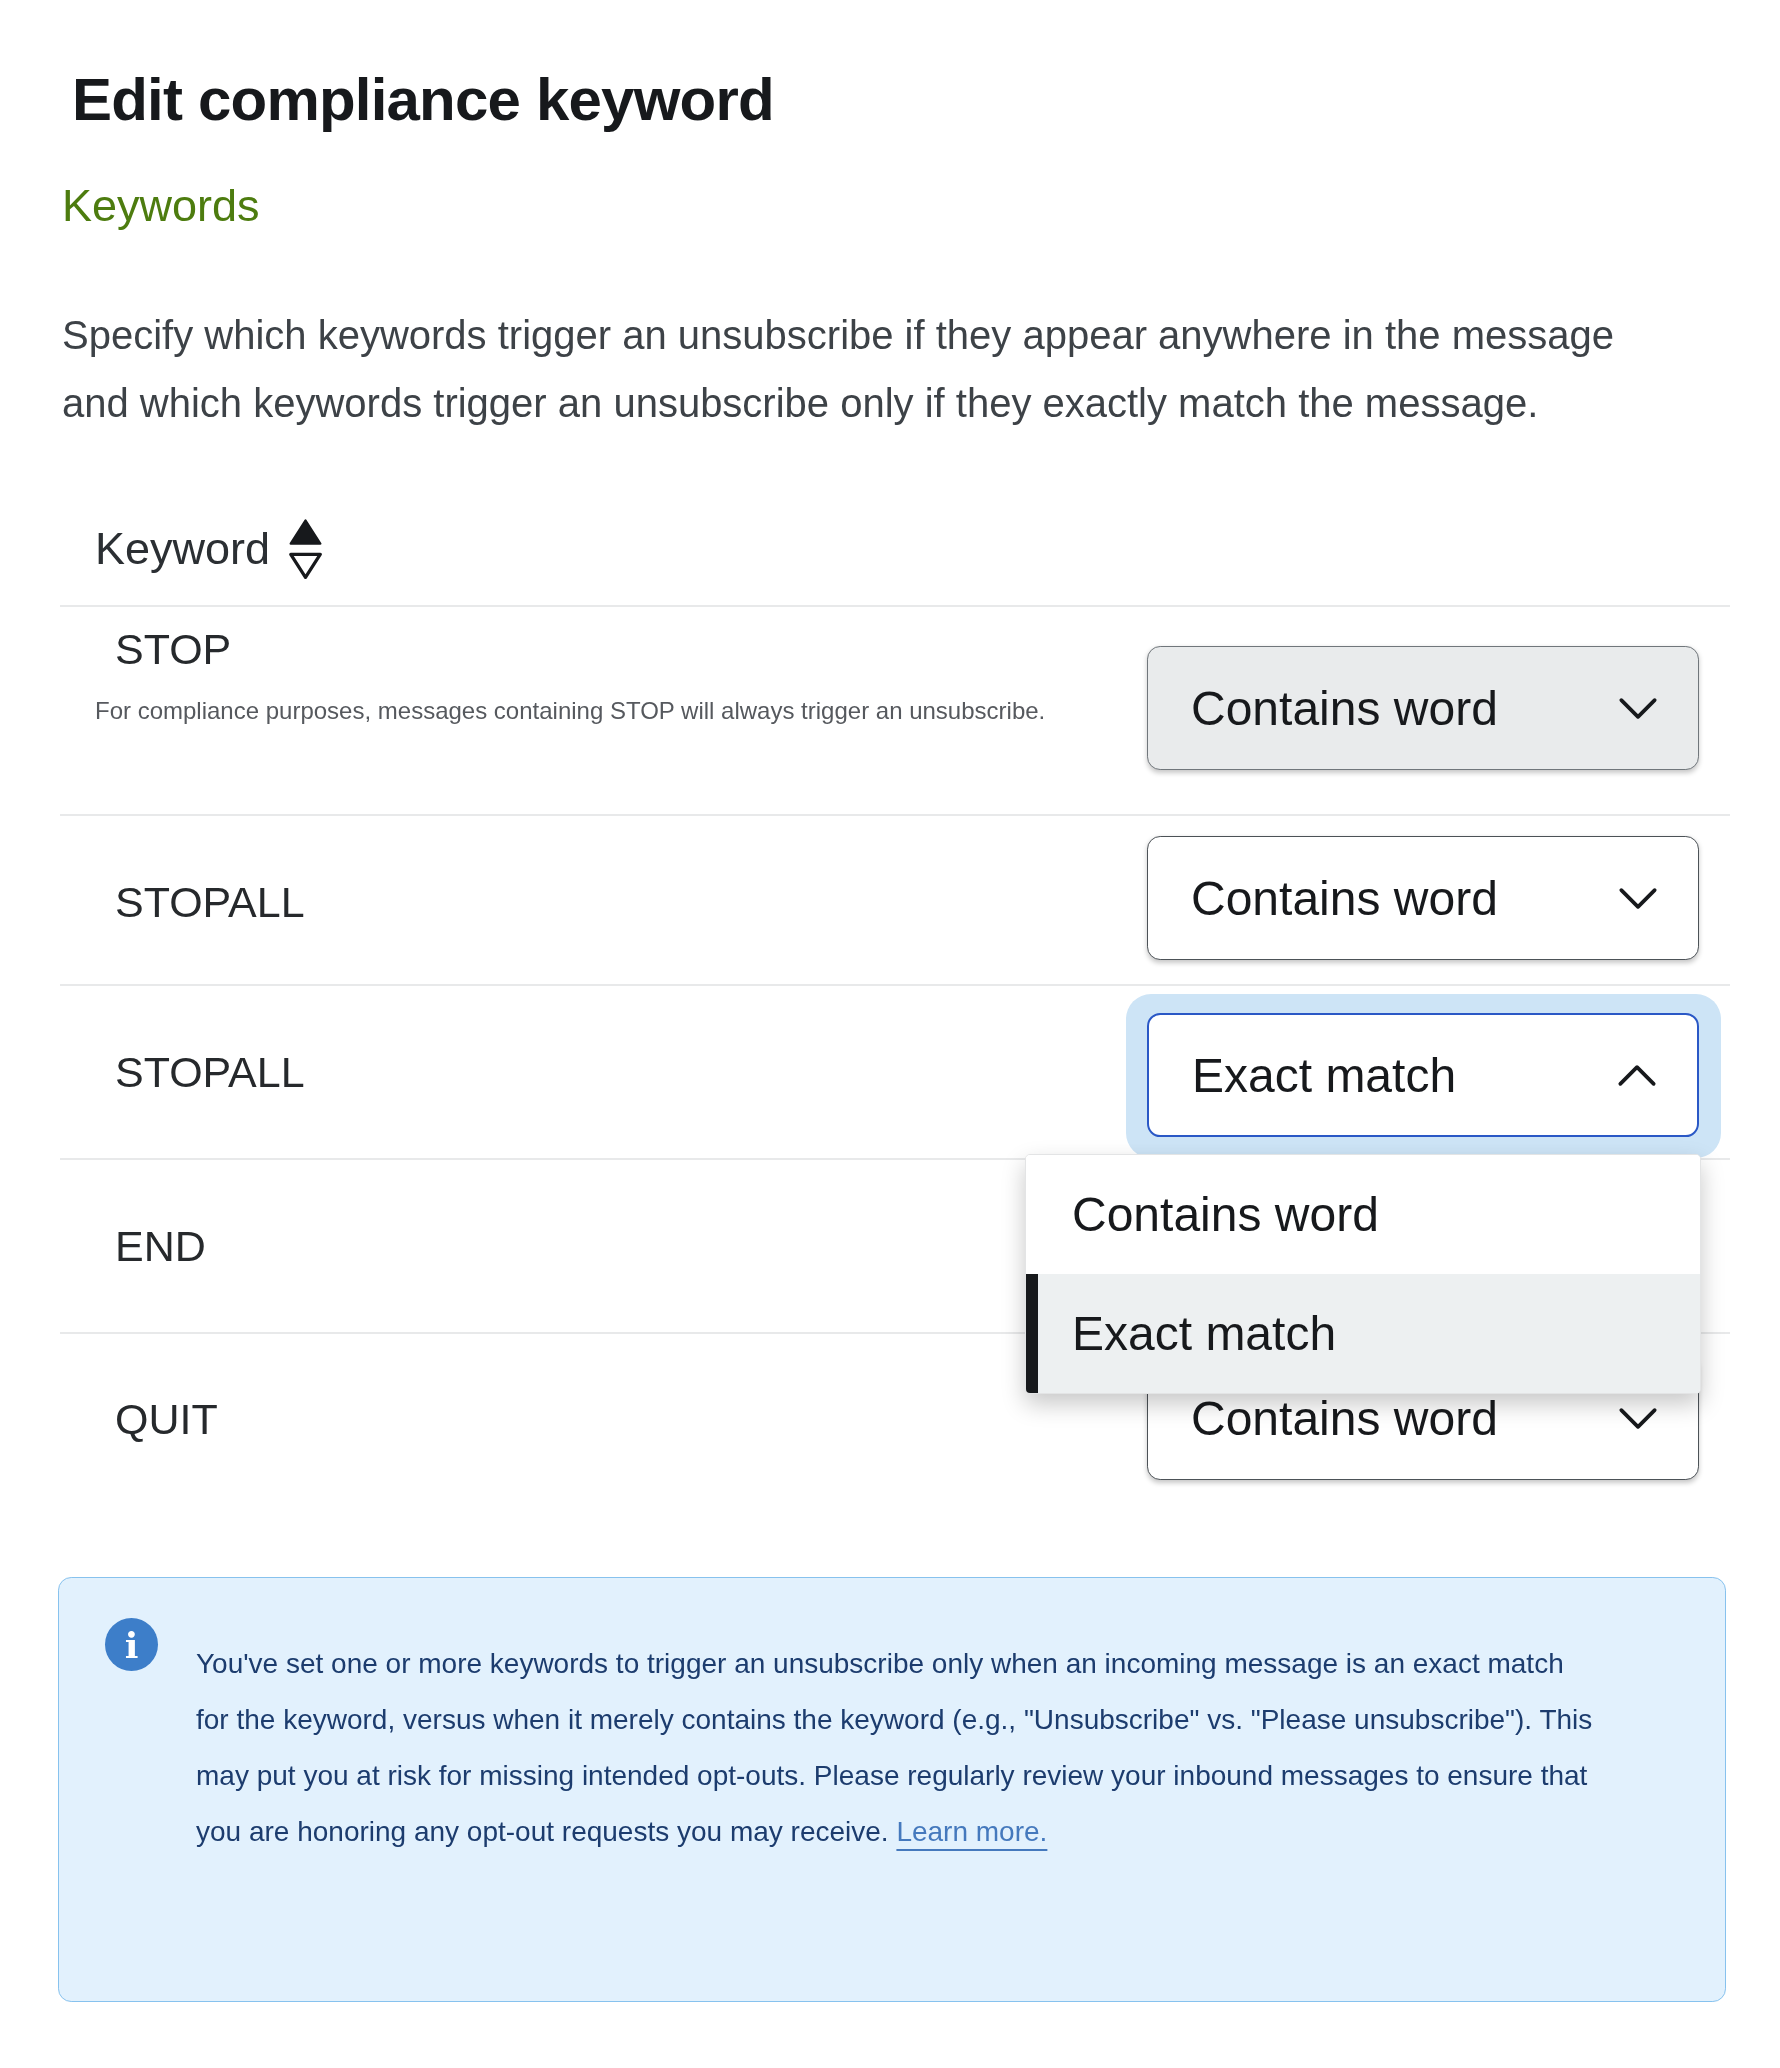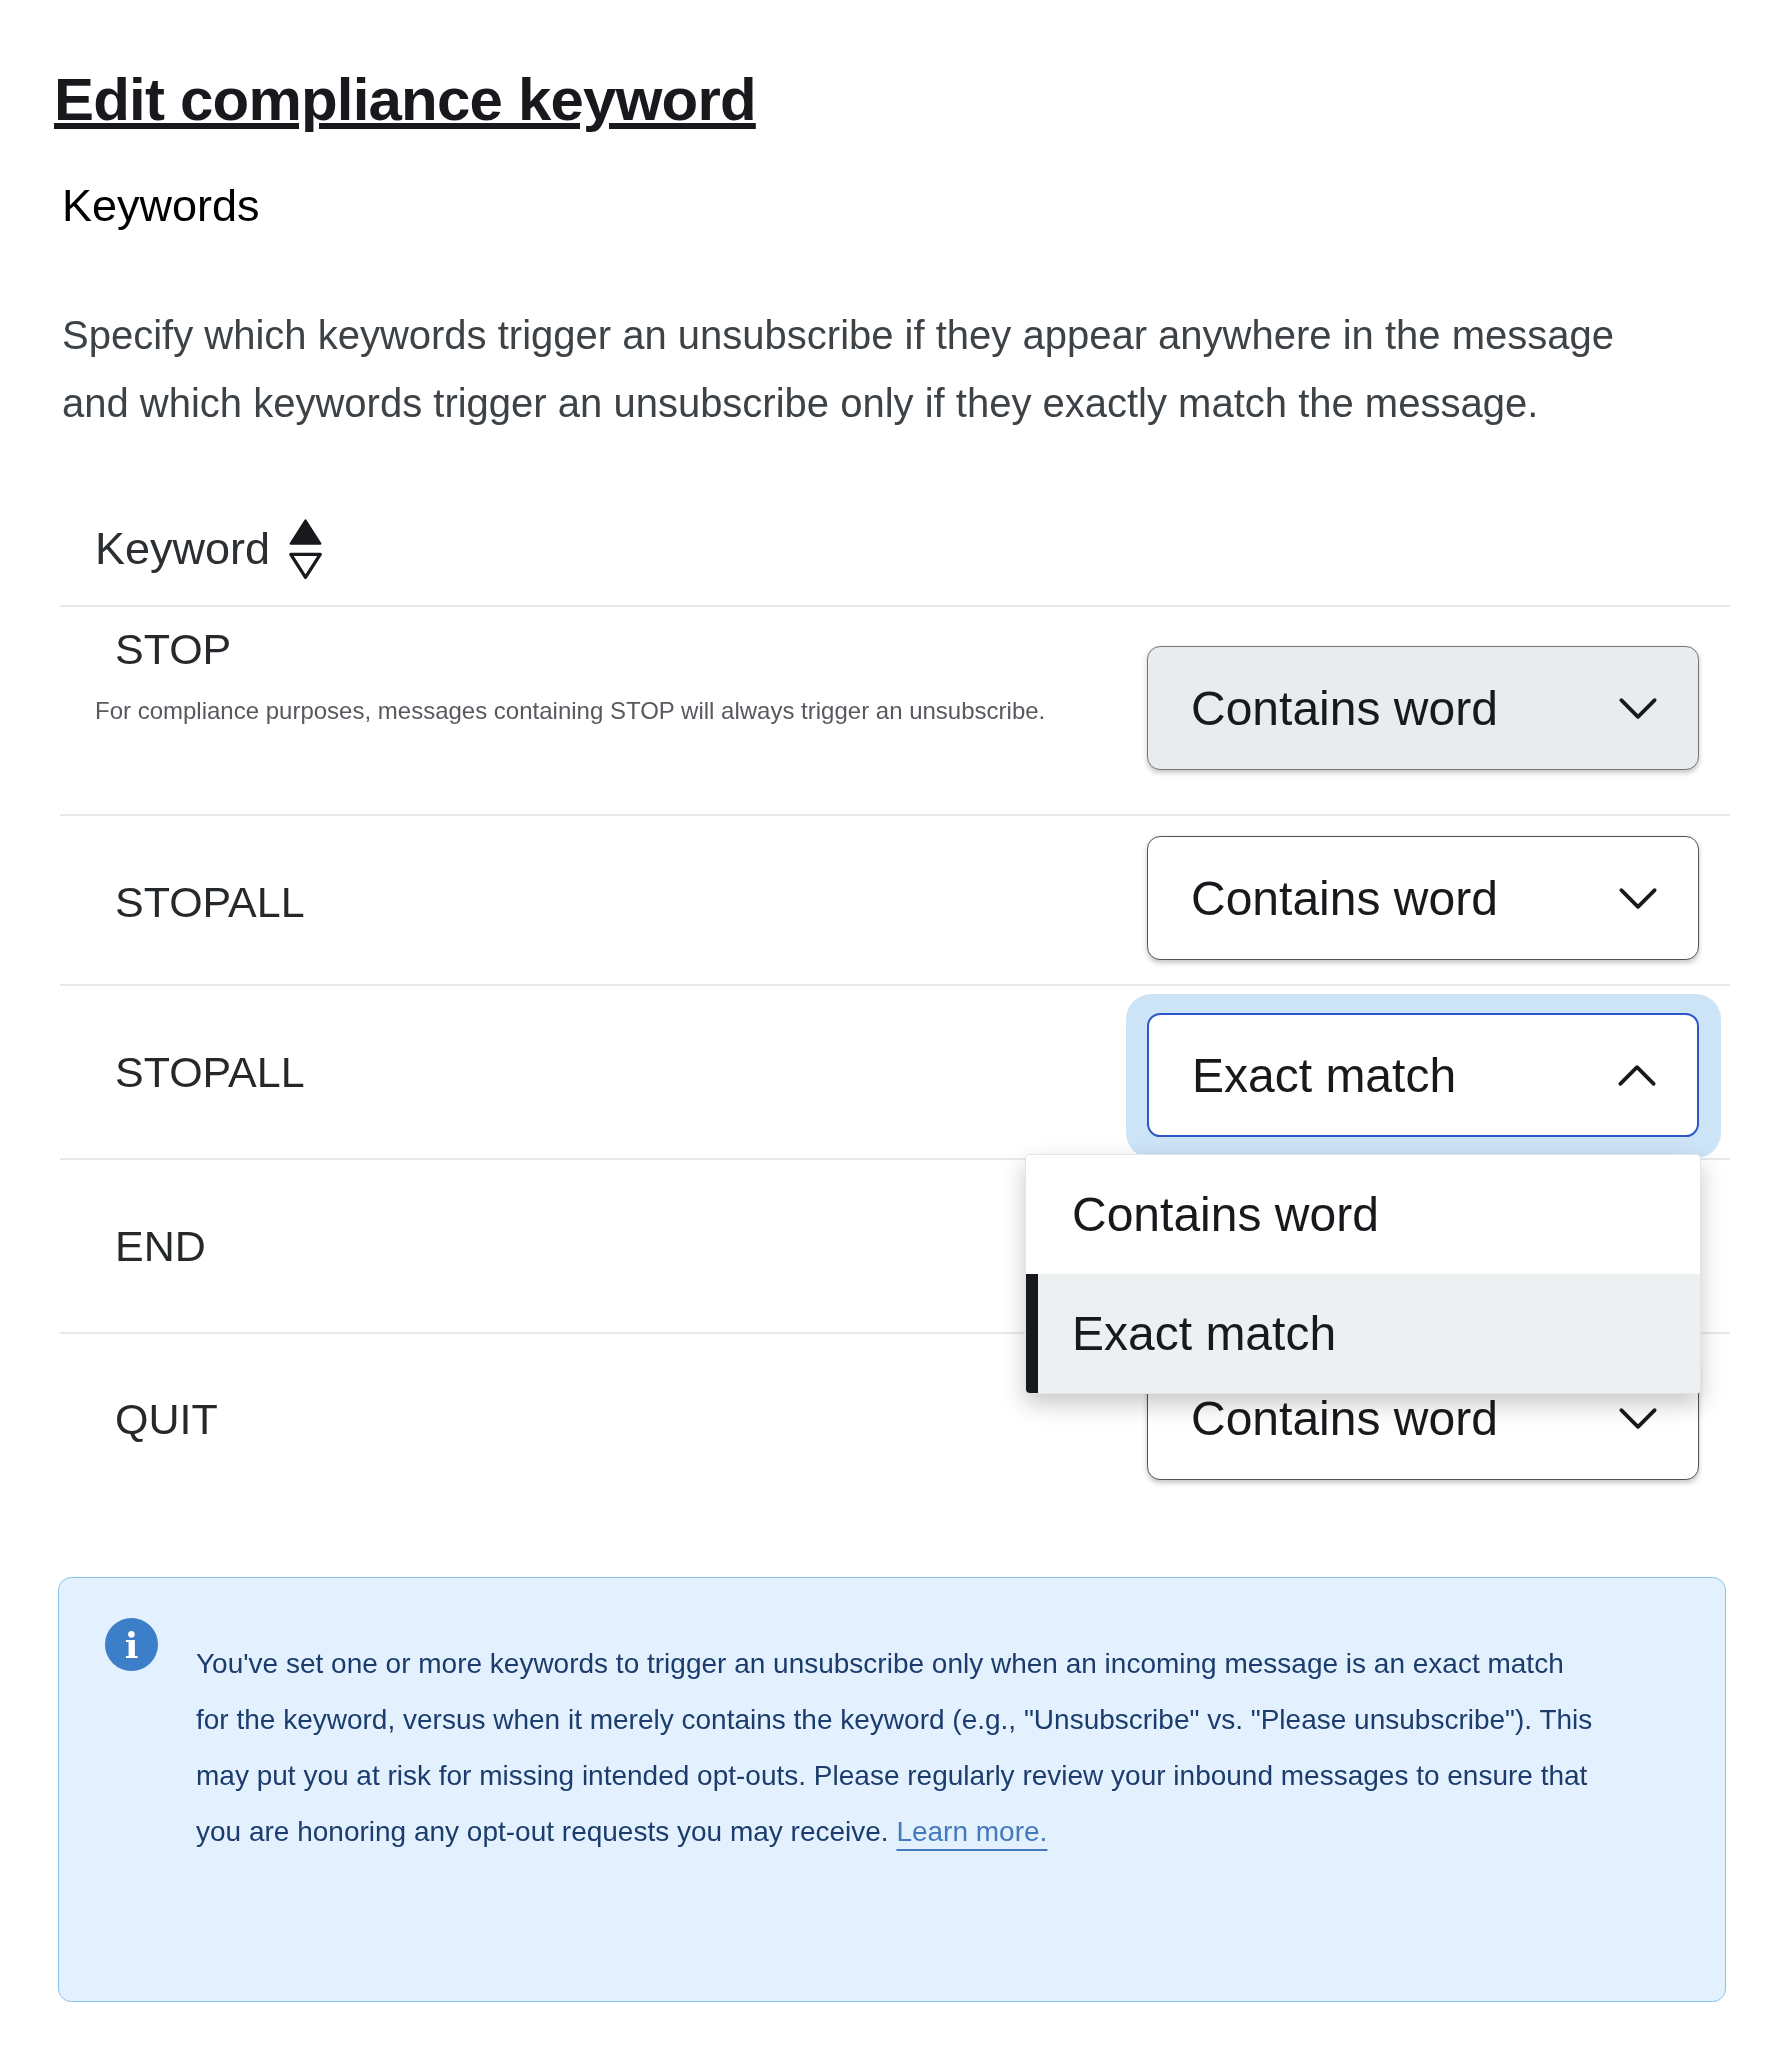--- a/index.html
+++ b/index.html
@@ -1,26 +1,26 @@
 <!DOCTYPE html>
 <html style="font-size:13.2px"><head>
 <meta charset="utf-8">
 <style>
   html,body{margin:0;padding:0;}
   body{
     width:1780px;height:2068px;position:relative;background:#ffffff;
     font-family:"Liberation Sans", sans-serif;color:#17191c;overflow:hidden;
   }
   .page-title{
-    position:absolute;left:54px;top:25px;
-    font-size:60px;font-weight:700;letter-spacing:-0.8px;color:#17191c;text-decoration:underline;
+    position:absolute;left:72px;top:25px;
+    font-size:60px;font-weight:700;letter-spacing:-0.8px;color:#17191c;
   }
   .section-heading{
     position:absolute;left:62px;top:180px;
-    font-size:45px;font-weight:400;color:#000000;
+    font-size:45px;font-weight:400;color:#4d7c0f;
   }
   .section-desc{
     position:absolute;left:62px;top:261px;width:1612px;
     font-size:40px;line-height:68px;font-weight:400;color:#3d4247;
   }
   .col-header{
     position:absolute;left:95px;top:519px;display:flex;align-items:center;gap:18px;
     font-size:45px;color:#2b2f33;
   }
   .sort-icon{display:inline-flex;flex-direction:column;align-items:center;gap:5.8px;}

